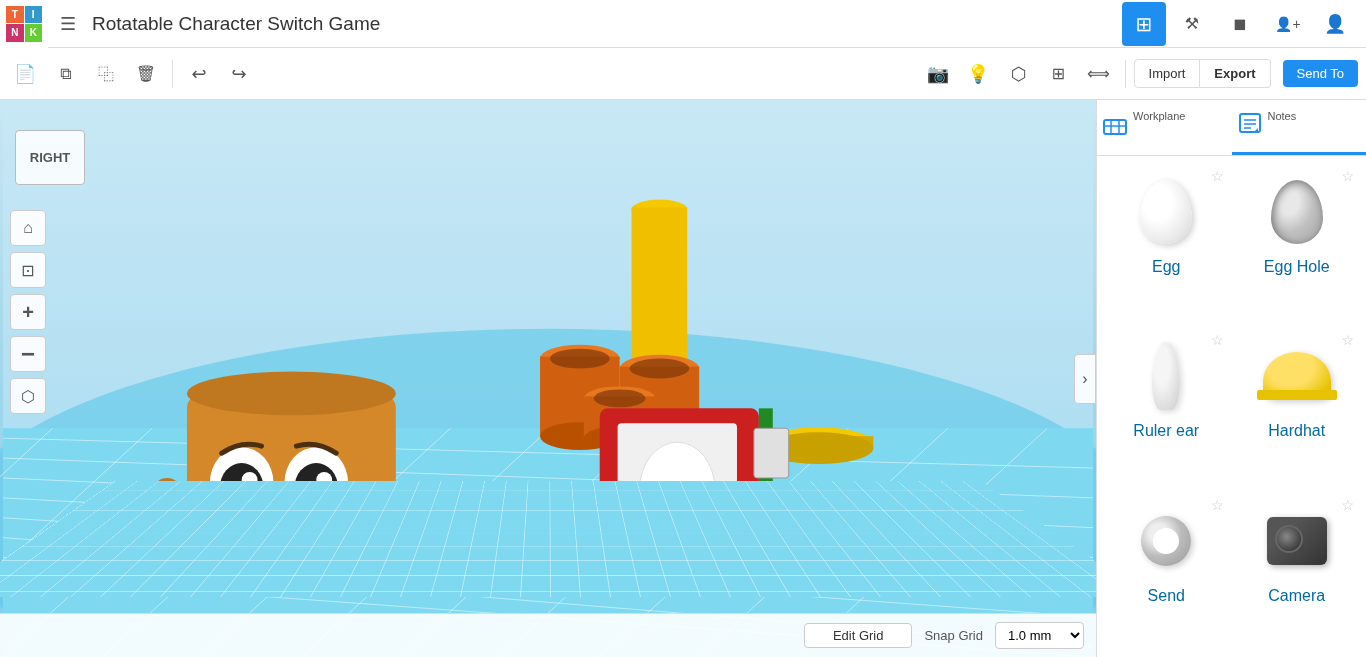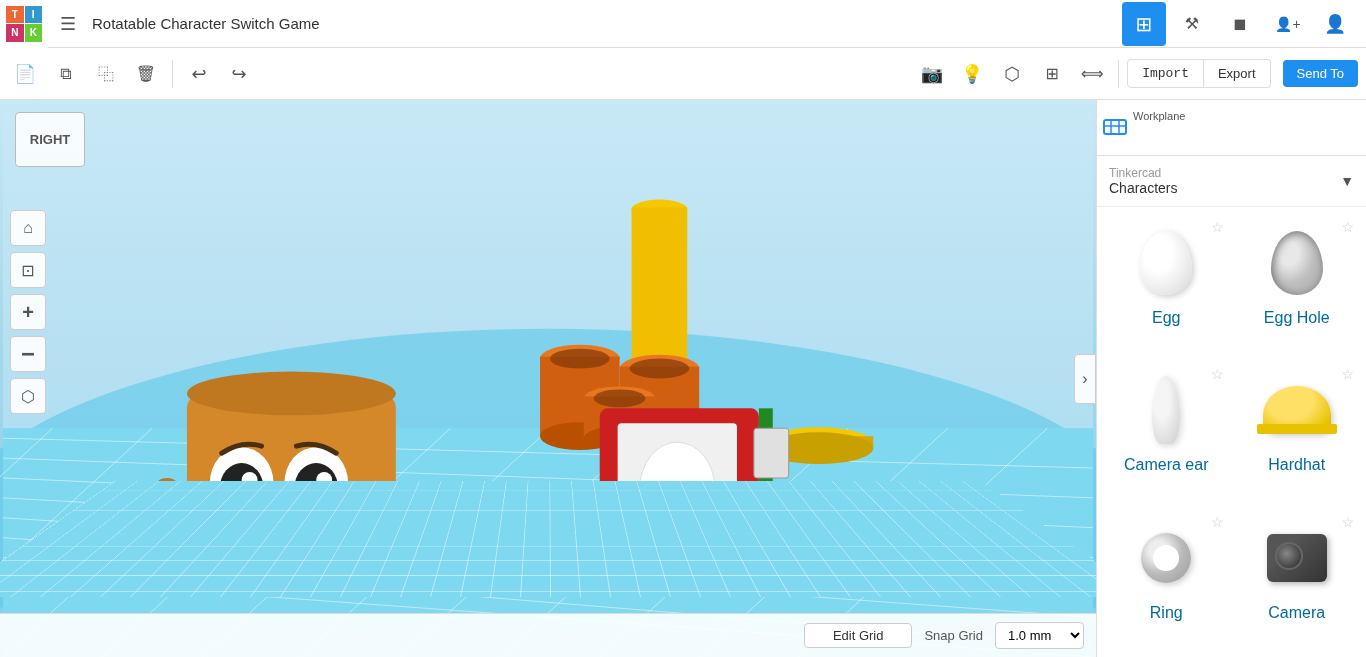--- a/index.html
+++ b/index.html
@@ -40,22 +40,22 @@
     }
     .tb-sep { width: 1px; height: 28px; background: #ddd; margin: 0 4px; }
     .tb-spacer { flex: 1; }
 
     
     #ie-buttons { display: flex; gap: 0; margin-right: 4px; }
     .ie-btn {
       padding: 6px 14px; font-size: 13px; cursor: pointer; border: 1px solid #ddd;
       background: #fff; color: #333;
     }
-    .ie-btn:first-child { border-radius: 4px 0 0 4px; font-family: Liberation Mono, monospace; }
-    .ie-btn:last-child { border-radius: 0 4px 4px 0; border-left: none; }
+    .ie-btn:first-child { border-radius: 4px 0 0 4px; }
+    .ie-btn:last-child { border-radius: 0 4px 4px 0; border-left: none; font-weight: bold; }
     .ie-btn:not(:first-child):not(:last-child) { border-left: none; }
     .sendto-btn {
       padding: 6px 14px; font-size: 13px; cursor: pointer;
       background: #1f8ef1; color: #fff; border: none; border-radius: 4px; margin-left: 4px;
     }
 
     
     #main { display: flex; flex: 1; overflow: hidden; }
 
     
@@ -79,21 +79,21 @@
     .grid-lines {
       width: 100%; height: 100%;
       background-image:
         linear-gradient(rgba(255,255,255,0.5) 1px, transparent 1px),
         linear-gradient(90deg, rgba(255,255,255,0.5) 1px, transparent 1px);
       background-size: 30px 30px;
     }
 
     
     #view-cube {
-      position: absolute; top: 4px; left: 10px;
+      position: absolute; top: 22px; left: 10px;
       width: 80px; height: 80px;
     }
     .cube-face {
       background: rgba(255,255,255,0.85); border: 1px solid #bbb;
       display: flex; align-items: center; justify-content: center;
       font-size: 11px; font-weight: bold; color: #555;
     }
     .cube-main { width: 70px; height: 55px; margin: 8px auto 0; }
 
     
@@ -255,21 +255,21 @@
 <div id="topbar">
   <div id="logo">
     <div class="logo-grid">
       <div class="logo-cell logo-t">T</div>
       <div class="logo-cell logo-i">I</div>
       <div class="logo-cell logo-n">N</div>
       <div class="logo-cell logo-k">K</div>
     </div>
   </div>
   <div style="width:32px;height:32px;display:flex;align-items:center;justify-content:center;margin:0 4px;cursor:pointer;font-size:18px;color:#555;">☰</div>
-  <div id="project-title" style="font-size:15px;color:#333;flex:1;padding-left:4px;">Rotatable Character Switch Game</div>
+  <div id="project-title" style="font-size:19px;color:#333;flex:1;padding-left:4px;">Rotatable Character Switch Game</div>
   <div id="nav-icons-right">
     <button class="nav-icon-btn active" title="Grid">⊞</button>
     <button class="nav-icon-btn" title="Build" style="font-size:16px;">⚒</button>
     <button class="nav-icon-btn" title="Box" style="font-size:16px;">◼</button>
     <button class="nav-icon-btn" title="Add Person" style="font-size:14px;">👤+</button>
     <button class="nav-icon-btn" title="Profile" style="font-size:18px;">👤</button>
   </div>
 </div>
 
 <div id="toolbar">
@@ -461,29 +461,34 @@
         <div class="rp-tool-icon">
           <svg width="28" height="28" viewBox="0 0 28 28">
             <rect x="3" y="10" width="22" height="14" rx="2" fill="none" stroke="#1f8ef1" stroke-width="2"></rect>
             <line x1="3" y1="16" x2="25" y2="16" stroke="#1f8ef1" stroke-width="1.5"></line>
             <line x1="10" y1="10" x2="10" y2="24" stroke="#1f8ef1" stroke-width="1.5"></line>
             <line x1="18" y1="10" x2="18" y2="24" stroke="#1f8ef1" stroke-width="1.5"></line>
           </svg>
         </div>
         <span class="rp-tool-label">Workplane</span>
       </div>
+      <div class="rp-tool active">
+        <div class="rp-tool-icon">
+          <svg width="28" height="28" viewBox="0 0 28 28">
+            <rect x="4" y="4" width="20" height="18" rx="2" fill="none" stroke="#1f8ef1" stroke-width="2"></rect>
+            <line x1="8" y1="10" x2="20" y2="10" stroke="#1f8ef1" stroke-width="1.5"></line>
+            <line x1="8" y1="14" x2="20" y2="14" stroke="#1f8ef1" stroke-width="1.5"></line>
+            <line x1="8" y1="18" x2="15" y2="18" stroke="#1f8ef1" stroke-width="1.5"></line>
+            <polygon points="18,22 22,22 22,18" fill="#1f8ef1"></polygon>
+          </svg>
+        </div>
+        <span class="rp-tool-label">Notes</span>
+      </div>
     </div>
 
-    <div id="right-panel-header">
-      <div style="display:flex;flex-direction:column;flex:1;">
-        <span id="library-label">Tinkercad</span>
-        <span id="library-name">Characters</span>
-      </div>
-      <span id="library-dropdown">▼</span>
-    </div>
 
     <div id="shapes-grid">
 
       <div class="shape-item">
         <span class="shape-star">☆</span>
         <div class="shape-img-wrapper">
           <div class="egg-shape"></div>
         </div>
         <span class="shape-label">Egg</span>
       </div>
@@ -494,41 +499,41 @@
           <div class="egg-hole-shape"></div>
         </div>
         <span class="shape-label">Egg Hole</span>
       </div>
 
       <div class="shape-item">
         <span class="shape-star">☆</span>
         <div class="shape-img-wrapper">
           <div class="bunny-ear-shape"></div>
         </div>
-        <span class="shape-label">Camera ear</span>
+        <span class="shape-label">Ruler ear</span>
       </div>
 
       <div class="shape-item">
         <span class="shape-star">☆</span>
         <div class="shape-img-wrapper">
           <div class="hardhat-shape">
             <div class="hardhat-brim"></div>
           </div>
         </div>
         <span class="shape-label">Hardhat</span>
       </div>
 
       <div class="shape-item">
         <span class="shape-star">☆</span>
         <div class="shape-img-wrapper">
           <div class="ring-shape">
             <div class="ring-inner"></div>
           </div>
         </div>
-        <span class="shape-label">Ring</span>
+        <span class="shape-label">Send</span>
       </div>
 
       <div class="shape-item">
         <span class="shape-star">☆</span>
         <div class="shape-img-wrapper">
           <div class="camera-shape">
             <div class="camera-lens"></div>
           </div>
         </div>
         <span class="shape-label">Camera</span>

